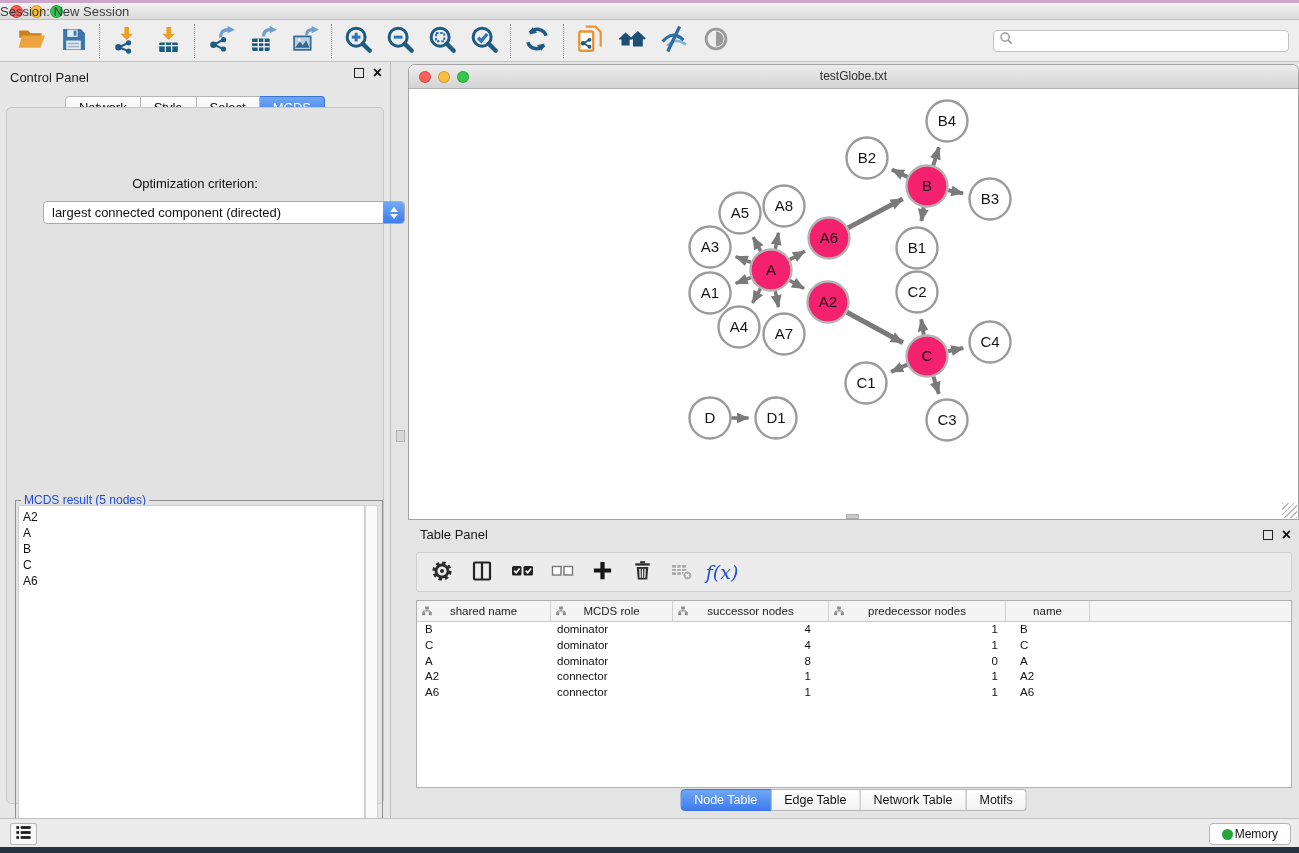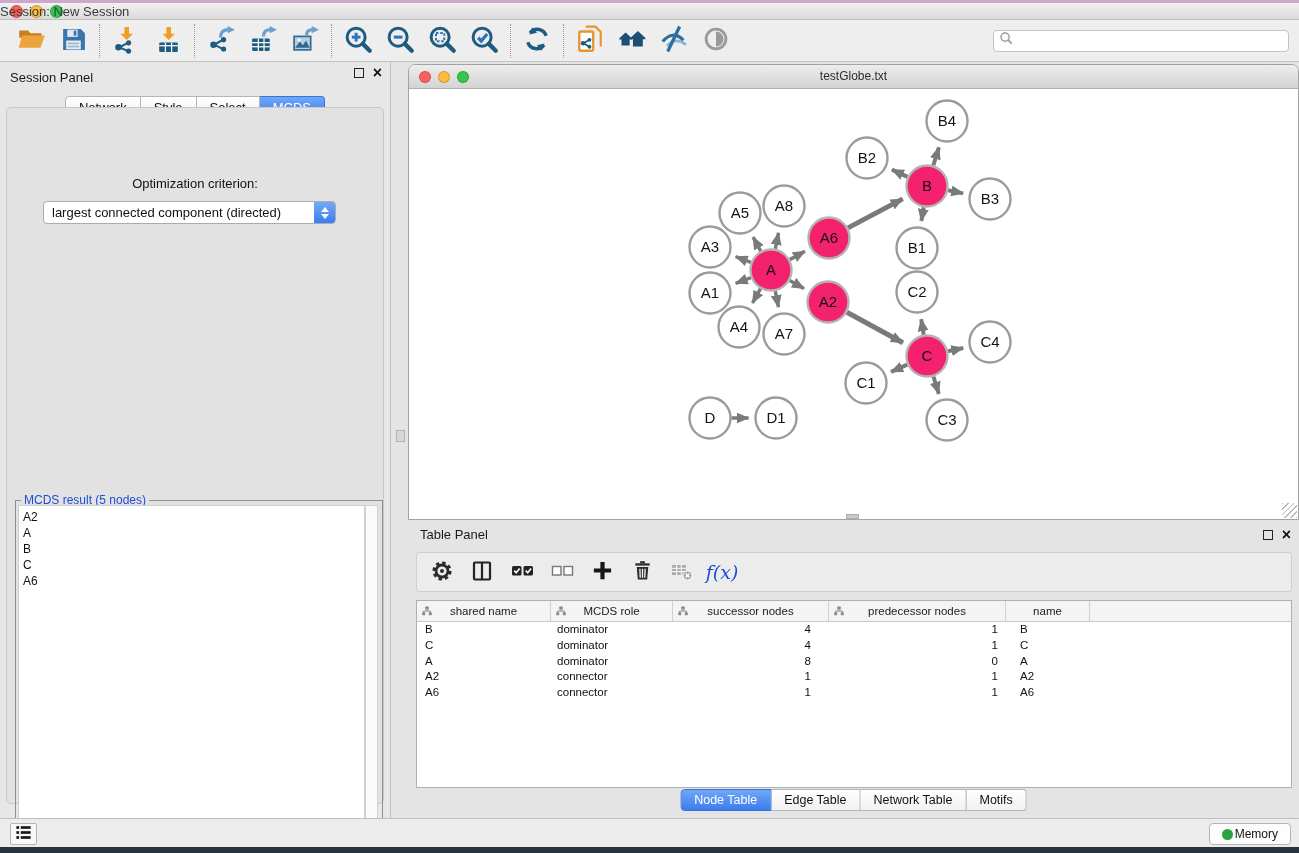--- a/index.html
+++ b/index.html
@@ -36,21 +36,21 @@
   .close-icon { font-size:16px; font-weight:bold; color:#111; line-height:10px; }
   .cp-tabs { position:absolute; left:0; top:34px; width:100%; display:flex; justify-content:center; }
   .cp-tab { background:linear-gradient(#ffffff,#f1f1f1); border:1px solid #b5b5b5; border-left:none;
     font-size:13px; color:#111; padding:2.5px 13px; cursor:default; }
   .cp-tab:first-child { border-left:1px solid #b5b5b5; border-radius:4px 0 0 4px; }
   .cp-tab:last-child { border-radius:0 4px 4px 0; }
   .cp-tab.active { background:linear-gradient(#6fa7f6,#3c7cf0); border-color:#3a72d8; color:#fff; }
   .cp-body { position:absolute; left:6px; right:6px; top:45px; height:697px; background:#e2e2e2;
     border:1px solid #c8c8c8; border-radius:5px; }
   .opt-label { position:absolute; left:0; right:0; top:68px; text-align:center; font-size:13px; color:#111; }
-  .dropdown { position:absolute; left:36px; top:93px; width:293px; height:23px; background:#fff;
+  .dropdown { position:absolute; left:36px; top:93px; width:362px; height:23px; background:#fff;
     border:1px solid #ababab; border-radius:4px; display:flex; align-items:center; }
   .dd-text { flex:1; font-size:13px; color:#111; padding-left:8px; white-space:nowrap; overflow:hidden; }
   .dd-stepper { width:21px; height:100%; background:linear-gradient(#72a9f7,#3d7df0); border-radius:0 3px 3px 0;
     display:flex; flex-direction:column; align-items:center; justify-content:center; gap:2px; }
   .dd-stepper i { display:block; width:0; height:0; border-left:4px solid transparent; border-right:4px solid transparent; }
   .dd-stepper .up { border-bottom:5px solid #fff; }
   .dd-stepper .dn { border-top:5px solid #fff; }
   .btn-row { position:absolute; left:0; right:0; top:127px; display:flex; justify-content:center; gap:14px; }
   .aqua-btn { background:linear-gradient(#ffffff,#f1f1f1); border:1px solid #b5b5b5; border-radius:4px;
     font-size:13px; color:#111; padding:3px 18px; box-shadow:0 1px 1px rgba(0,0,0,.08); cursor:default;
@@ -280,21 +280,21 @@
     <div class="searchbox">
       <span><svg width="15" height="15" viewBox="0 0 16 16">
             <circle cx="6.5" cy="6.5" r="4.4" fill="none" stroke="#9a9a9a" stroke-width="1.5"></circle>
             <line x1="9.8" y1="9.8" x2="13.5" y2="13.5" stroke="#9a9a9a" stroke-width="1.8"></line>
           </svg></span>
       <input value="" style="">
     </div>
   </div>
 
   <div class="control-panel">
-    <span class="panel-title">Session Panel</span>
+    <span class="panel-title">Control Panel</span>
     <span class="win-icons">
       <span class="float-icon"></span>
       <span class="close-icon">×</span>
     </span>
     <div class="cp-tabs">
       <div class="cp-tab">Network</div>
       <div class="cp-tab">Style</div>
       <div class="cp-tab">Select</div>
       <div class="cp-tab active">MCDS</div>
     </div>

